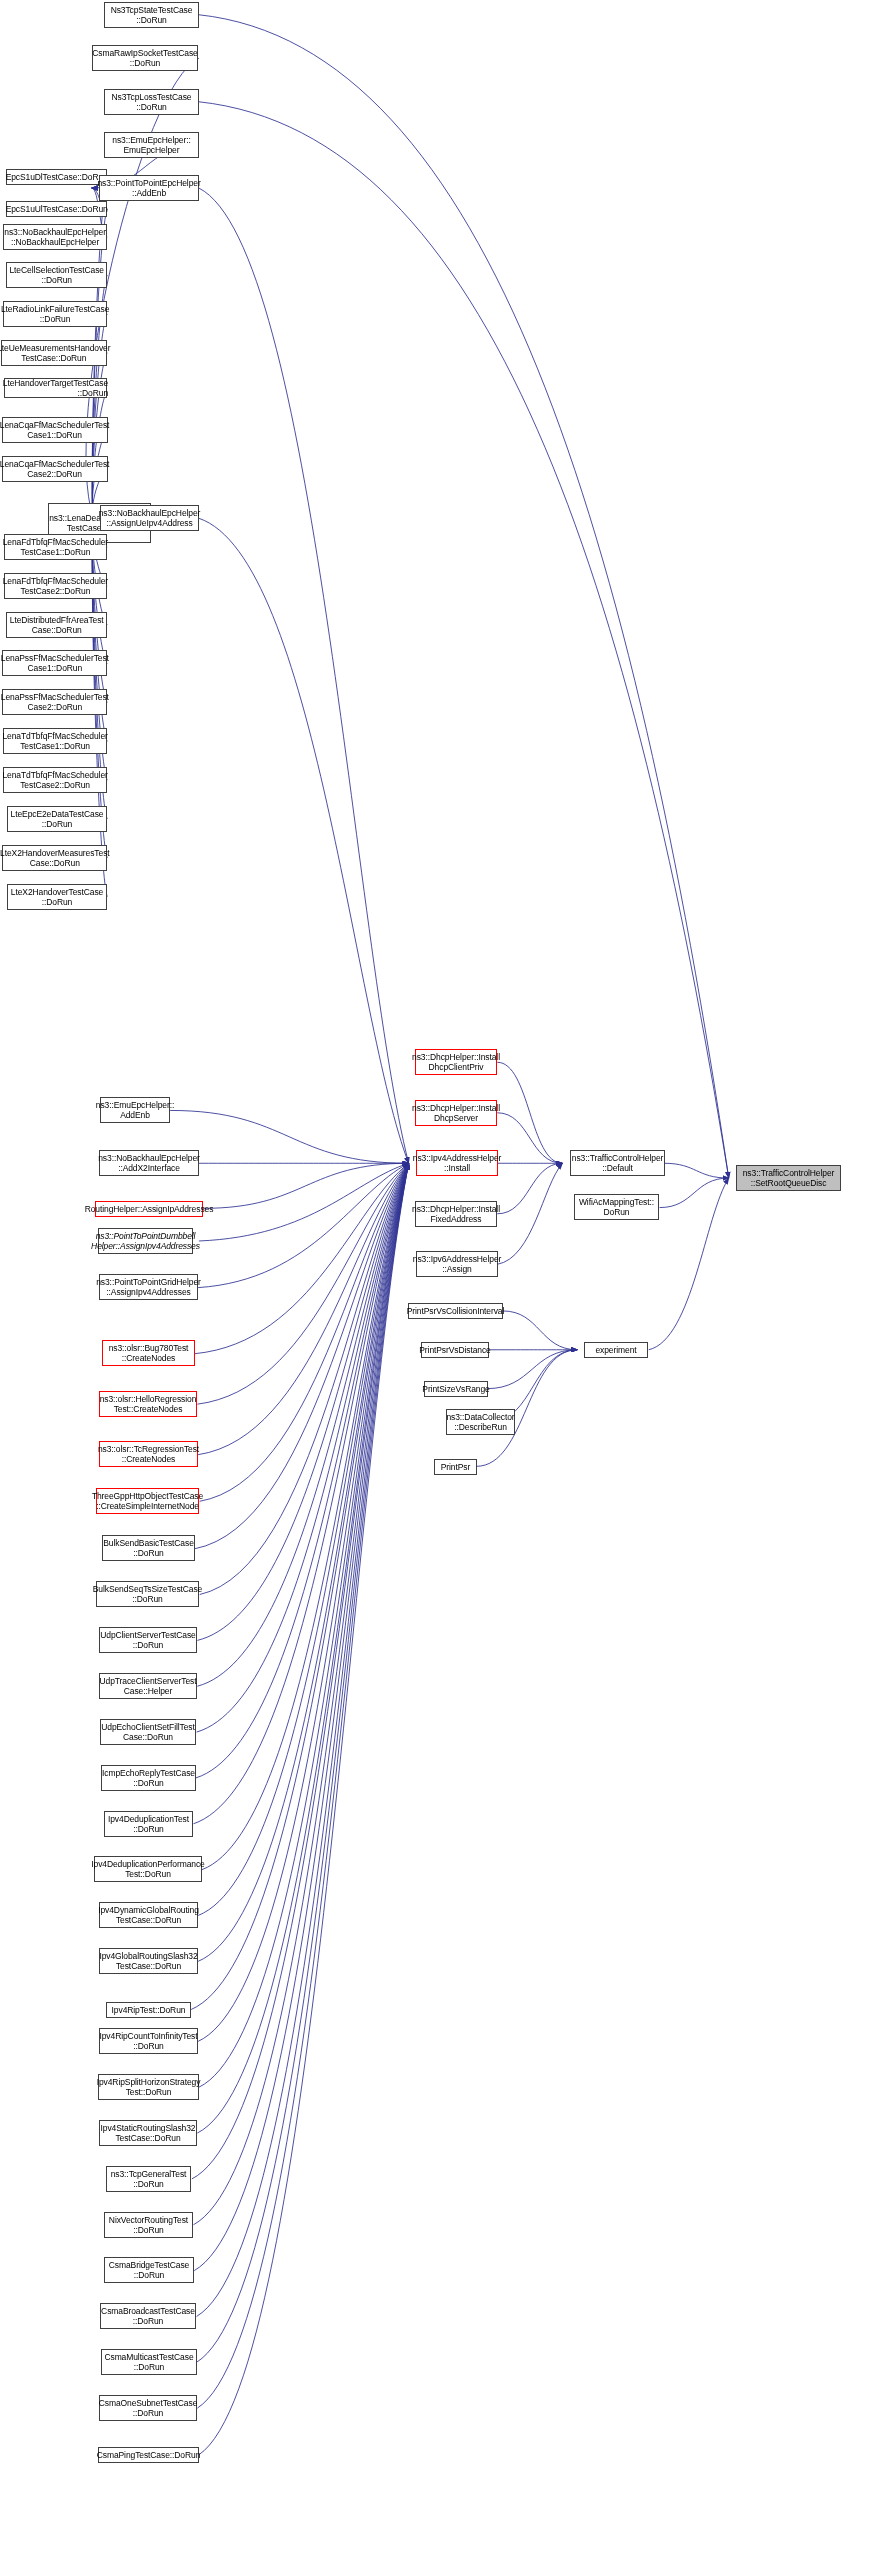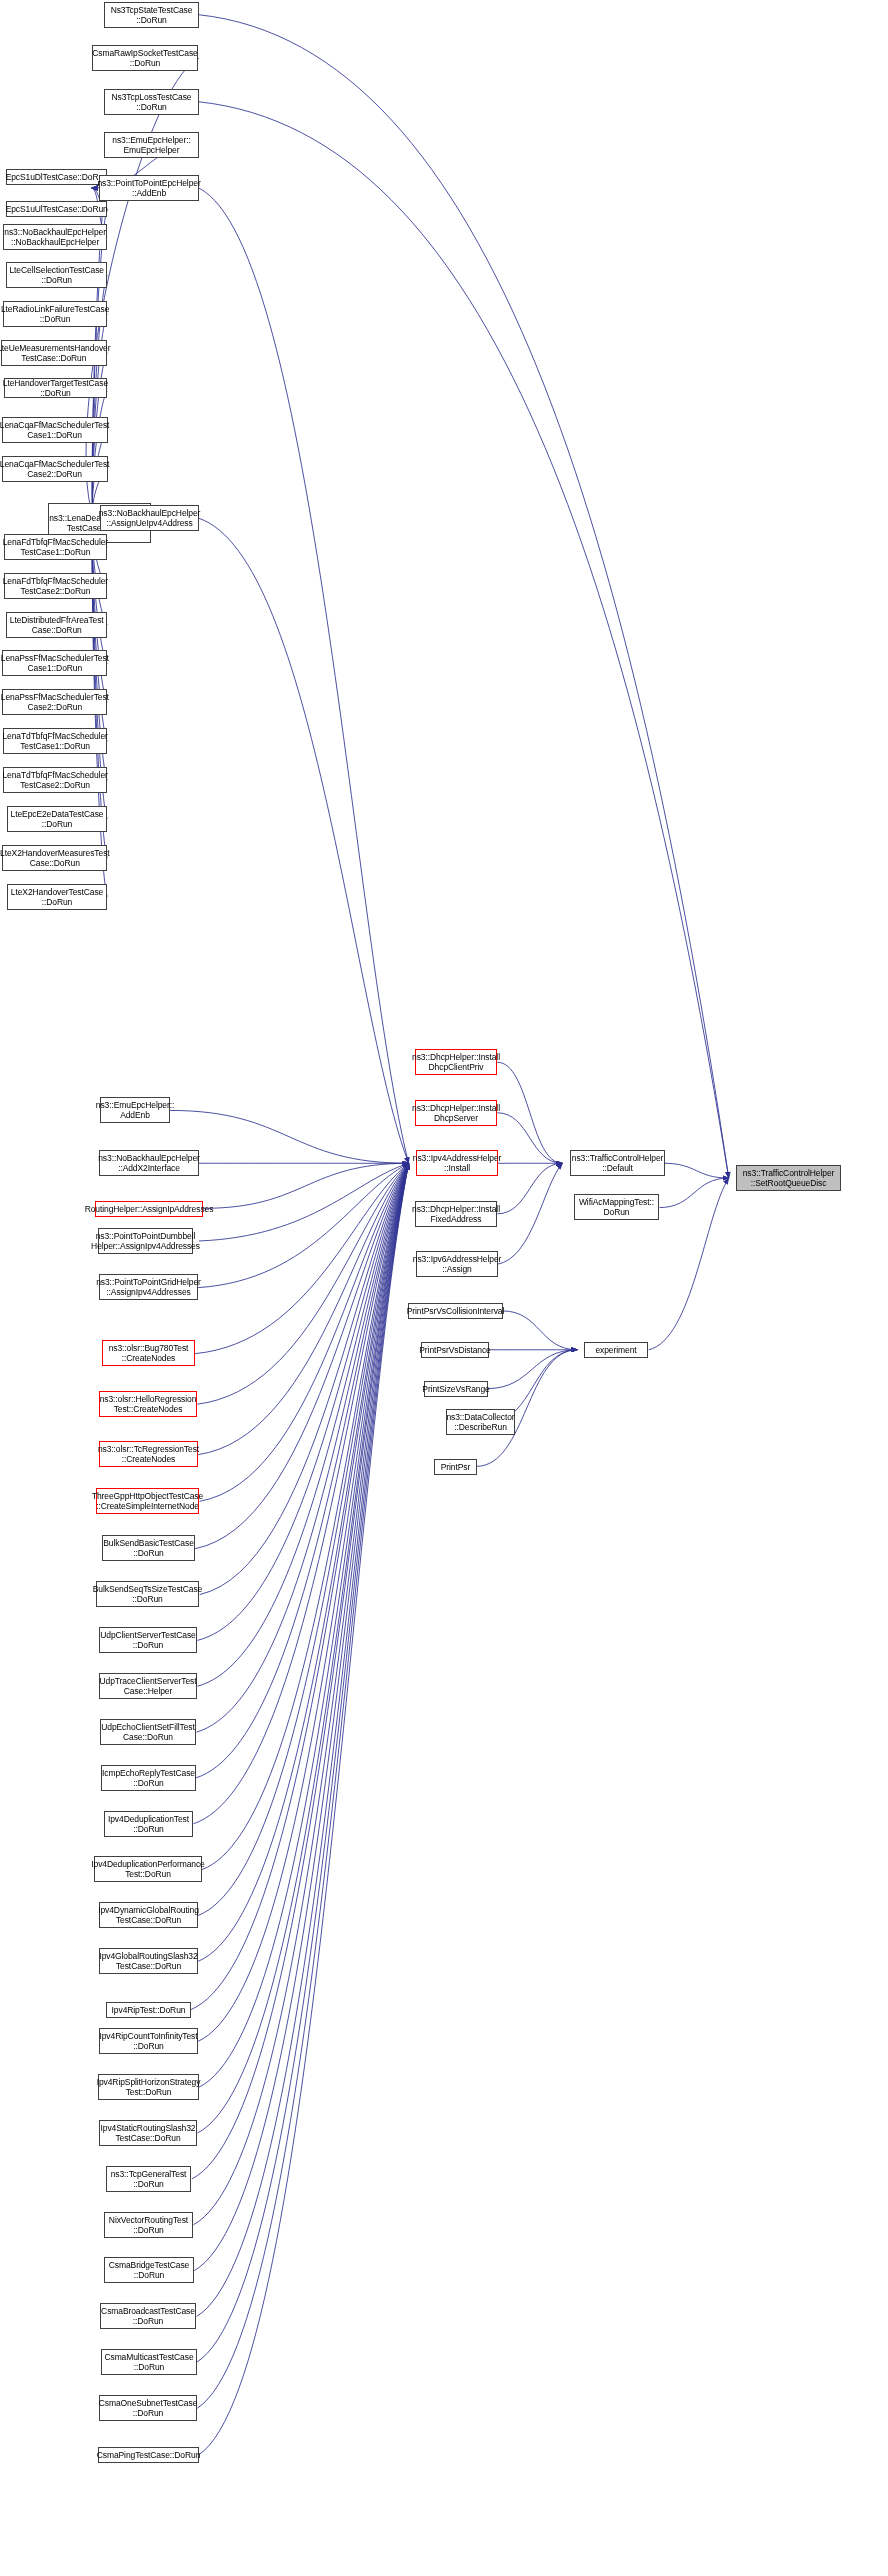--- a/index.html
+++ b/index.html
@@ -146,21 +146,21 @@
 ::AddEnb</div>
     <div class="node" style="left: 6.2px; top: 201px; width: 101px; height: 15.5px;">EpcS1uUlTestCase::DoRun</div>
     <div class="node" style="left: 3.1px; top: 224px; width: 104px; height: 26.4px;">ns3::NoBackhaulEpcHelper
 ::NoBackhaulEpcHelper</div>
     <div class="node" style="left: 6.2px; top: 262px; width: 101px; height: 26.4px;">LteCellSelectionTestCase
 ::DoRun</div>
     <div class="node" style="left: 3.1px; top: 301px; width: 104px; height: 26.4px;">LteRadioLinkFailureTestCase
 ::DoRun</div>
     <div class="node" style="left: 0.8px; top: 340px; width: 106px; height: 26.4px;">LteUeMeasurementsHandover
 TestCase::DoRun</div>
-    <div class="node" style="left: 3.9px; top: 378px; width: 103px; height: 20px;">LteHandoverTargetTestCase
+    <div class="node" style="left: 3.9px; top: 378px; width: 103px; height: 20px; text-align: right;">LteHandoverTargetTestCase
 ::DoRun</div>
     <div class="node" style="left: 1.6px; top: 417px; width: 106px; height: 26.4px;">LenaCqaFfMacSchedulerTest
 Case1::DoRun</div>
     <div class="node" style="left: 1.6px; top: 456px; width: 106px; height: 26.4px;">LenaCqaFfMacSchedulerTest
 Case2::DoRun</div>
     <div class="node" style="left: 3.9px; top: 503px; width: 103px; height: 40px; margin-left: 44px;">ns3::LenaDeactivateBearer
 TestCase::DoRun</div>
     <div class="node" style="left: 100px; top: 505px; width: 99px; height: 26.4px;">ns3::NoBackhaulEpcHelper
 ::AssignUeIpv4Address</div>
     <div class="node" style="left: 3.9px; top: 534px; width: 103px; height: 26.4px;">LenaFdTbfqFfMacScheduler
@@ -181,21 +181,21 @@
 ::DoRun</div>
     <div class="node" style="left: 2.3px; top: 845px; width: 105px; height: 26.4px;">LteX2HandoverMeasuresTest
 Case::DoRun</div>
     <div class="node" style="left: 7px; top: 884px; width: 100px; height: 26.4px;">LteX2HandoverTestCase
 ::DoRun</div>
     <div class="node" style="left: 100px; top: 1097px; width: 70px; height: 26.4px;">ns3::EmuEpcHelper::
 AddEnb</div>
     <div class="node" style="left: 99px; top: 1150px; width: 100px; height: 26.4px;">ns3::NoBackhaulEpcHelper
 ::AddX2Interface</div>
     <div class="node red" style="left: 95px; top: 1201px; width: 108px; height: 15.5px;">RoutingHelper::AssignIpAddresses</div>
-    <div class="node" style="left: 98px; top: 1228px; width: 95px; height: 26.4px;">ns3::PointToPointDumbbell
+    <div class="node" style="left: 98px; top: 1228px; width: 95px; height: 26.4px; font-style: italic;">ns3::PointToPointDumbbell
 Helper::AssignIpv4Addresses</div>
     <div class="node" style="left: 99px; top: 1274px; width: 99px; height: 26.4px;">ns3::PointToPointGridHelper
 ::AssignIpv4Addresses</div>
     <div class="node red" style="left: 102px; top: 1340px; width: 93px; height: 26.4px;">ns3::olsr::Bug780Test
 ::CreateNodes</div>
     <div class="node red" style="left: 99px; top: 1391px; width: 98px; height: 26.4px;">ns3::olsr::HelloRegression
 Test::CreateNodes</div>
     <div class="node red" style="left: 99px; top: 1441px; width: 99px; height: 26.4px;">ns3::olsr::TcRegressionTest
 ::CreateNodes</div>
     <div class="node red" style="left: 96px; top: 1488px; width: 103px; height: 26.4px;">ThreeGppHttpObjectTestCase

